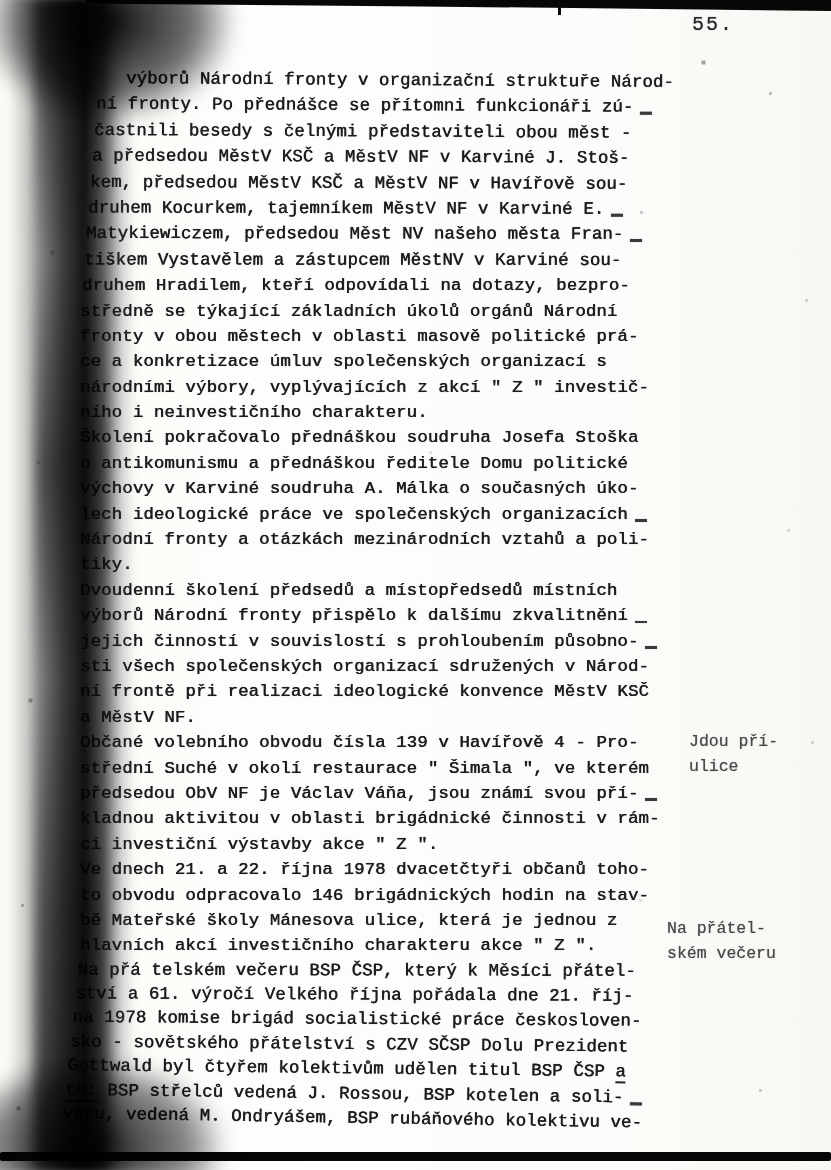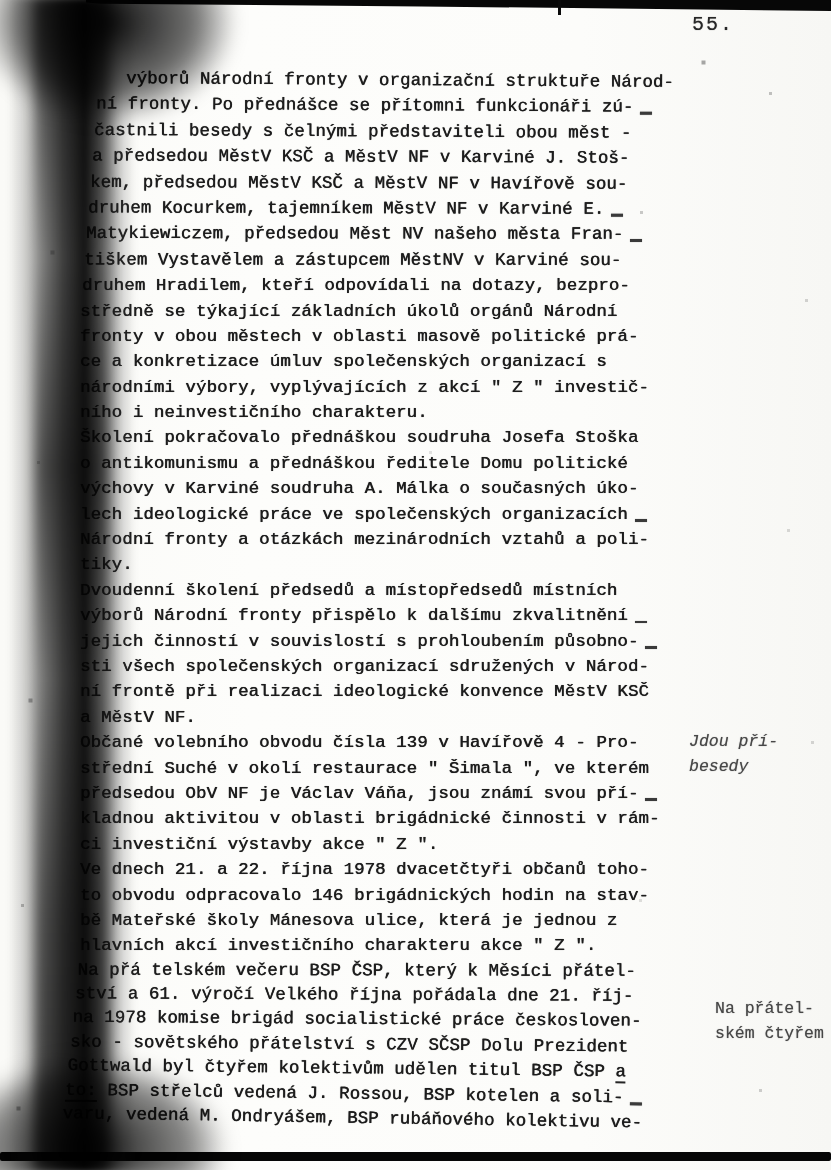--- a/index.html
+++ b/index.html
@@ -51,22 +51,22 @@
 
   
   .note {
     position: absolute;
     font-size: 16.5px;
     line-height: 25px;
     color: #474747;
     white-space: pre;
     text-shadow: 0 0 1px rgba(60,60,60,.6);
   }
-  .note1 { left: 689px; top: 729px; font-style: italic; }
-  .note2 { left: 667px; top: 996px; margin-left: 48px; }
+  .note1 { left: 689px; top: 729px; }
+  .note2 { left: 667px; top: 916px; }
 
   
   .pagenum {
     position: absolute;
     left: 692px;
     top: 13px;
     font-size: 20px;
     color: #262626;
     text-shadow: 0 0 1px rgba(20,20,20,.6);
     letter-spacing: 2px;
@@ -161,22 +161,22 @@
   }
 </style>
 </head>
 <body>
 
 <div class="page">
   <div class="pagenum">55.</div>
 
   <div class="textcol"><div class="line" style="margin-left: 46px; transform: rotate(0.4deg);"><span>výborů Národní fronty v organizační struktuře Národ-</span></div><div class="line" style="margin-left: 16px; transform: rotate(0.35deg);"><span>ní fronty. Po přednášce se přítomni funkcionáři zú-</span><span class="lowdash"></span></div><div class="line" style="margin-left: 14px; transform: rotate(0.3deg);"><span>častnili besedy s čelnými představiteli obou měst -</span></div><div class="line" style="margin-left: 12px; transform: rotate(0.25deg);"><span>a předsedou MěstV KSČ a MěstV NF v Karviné J. Stoš-</span></div><div class="line" style="margin-left: 10px; transform: rotate(0.2deg);"><span>kem, předsedou MěstV KSČ a MěstV NF v Havířově sou-</span></div><div class="line" style="margin-left: 8px; transform: rotate(0.15deg);"><span>druhem Kocurkem, tajemníkem MěstV NF v Karviné E.</span><span class="lowdash"></span></div><div class="line" style="margin-left: 6px; transform: rotate(0.1deg);"><span>Matykiewiczem, předsedou Měst NV našeho města Fran-</span><span class="lowdash"></span></div><div class="line" style="margin-left: 4px; transform: rotate(0.05deg);"><span>tiškem Vystavělem a zástupcem MěstNV v Karviné sou-</span></div><div class="line" style="margin-left: 2px; transform: rotate(0deg);"><span>druhem Hradilem, kteří odpovídali na dotazy, bezpro-</span></div><div class="line" style="margin-left: 0px;"><span>středně se týkající základních úkolů orgánů Národní</span></div><div class="line" style="margin-left: 0px;"><span>fronty v obou městech v oblasti masově politické prá-</span></div><div class="line" style="margin-left: 0px;"><span>ce a konkretizace úmluv společenských organizací s</span></div><div class="line" style="margin-left: 0px;"><span>národními výbory, vyplývajících z akcí " Z " investič-</span></div><div class="line" style="margin-left: 0px;"><span>ního i neinvestičního charakteru.</span></div><div class="line" style="margin-left: 0px;"><span>Školení pokračovalo přednáškou soudruha Josefa Stoška</span></div><div class="line" style="margin-left: 0px;"><span>o antikomunismu a přednáškou ředitele Domu politické</span></div><div class="line" style="margin-left: 0px;"><span>výchovy v Karviné soudruha A. Málka o současných úko-</span></div><div class="line" style="margin-left: 0px;"><span>lech ideologické práce ve společenských organizacích</span><span class="lowdash"></span></div><div class="line" style="margin-left: 0px;"><span>Národní fronty a otázkách mezinárodních vztahů a poli-</span></div><div class="line" style="margin-left: 0px;"><span>tiky.</span></div><div class="line" style="margin-left: 0px;"><span>Dvoudenní školení předsedů a místopředsedů místních</span></div><div class="line" style="margin-left: 0px;"><span>výborů Národní fronty přispělo k dalšímu zkvalitnění</span><span class="lowdash"></span></div><div class="line" style="margin-left: 0px;"><span>jejich činností v souvislostí s prohloubením působno-</span><span class="lowdash"></span></div><div class="line" style="margin-left: 0px;"><span>sti všech společenských organizací sdružených v Národ-</span></div><div class="line" style="margin-left: 0px;"><span>ní frontě při realizaci ideologické konvence MěstV KSČ</span></div><div class="line" style="margin-left: 0px;"><span>a MěstV NF.</span></div><div class="line" style="margin-left: 0px;"><span>Občané volebního obvodu čísla 139 v Havířově 4 - Pro-</span></div><div class="line" style="margin-left: 0px;"><span>střední Suché v okolí restaurace " Šimala ", ve kterém</span></div><div class="line" style="margin-left: 0px;"><span>předsedou ObV NF je Václav Váňa, jsou známí svou pří-</span><span class="lowdash"></span></div><div class="line" style="margin-left: 0px;"><span>kladnou aktivitou v oblasti brigádnické činnosti v rám-</span></div><div class="line" style="margin-left: 0px;"><span>ci investiční výstavby akce " Z ".</span></div><div class="line" style="margin-left: 0px;"><span>Ve dnech 21. a 22. října 1978 dvacetčtyři občanů toho-</span></div><div class="line" style="margin-left: 0px;"><span>to obvodu odpracovalo 146 brigádnických hodin na stav-</span></div><div class="line" style="margin-left: 0px;"><span>bě Mateřské školy Mánesova ulice, která je jednou z</span></div><div class="line" style="margin-left: 0px;"><span>hlavních akcí investičního charakteru akce " Z ".</span></div><div class="line" style="margin-left: 0px; transform: rotate(0.13deg) translateX(-2.5px);"><span>Na přá telském večeru BSP ČSP, který k Měsíci přátel-</span></div><div class="line" style="margin-left: 0px; transform: rotate(0.26deg) translateX(-5px);"><span>ství a 61. výročí Velkého října pořádala dne 21. říj-</span></div><div class="line" style="margin-left: 0px; transform: rotate(0.39deg) translateX(-7.5px);"><span>na 1978 komise brigád socialistické práce českosloven-</span></div><div class="line" style="margin-left: 0px; transform: rotate(0.52deg) translateX(-10px);"><span>sko - sovětského přátelství s CZV SČSP Dolu Prezident</span></div><div class="line" style="margin-left: 0px; transform: rotate(0.65deg) translateX(-12.5px);"><span>Gottwald byl čtyřem kolektivům udělen titul BSP ČSP </span><span class="und">a</span><span></span></div><div class="line" style="margin-left: 0px; transform: rotate(0.78deg) translateX(-15px);"><span></span><span class="und">to:</span><span> BSP střelců vedená J. Rossou, BSP kotelen a soli-</span><span class="lowdash"></span></div><div class="line" style="margin-left: 0px; transform: rotate(0.91deg) translateX(-17.5px);"><span>varu, vedená M. Ondryášem, BSP rubáňového kolektivu ve-</span></div></div>
 
-  <div class="note note1"><div>Jdou pří-</div><div>besedy</div></div>
-  <div class="note note2"><div>Na přátel-</div><div>ském čtyřem</div></div>
+  <div class="note note1"><div>Jdou pří-</div><div>ulice</div></div>
+  <div class="note note2"><div>Na přátel-</div><div>ském večeru</div></div>
 
   <div class="topbar"></div>
   <div class="toptick"></div>
   <div class="bottombar"></div>
 
   <div class="bind strip"></div>
   <div class="bind blotch"></div>
   <div class="bind topblob"></div>
   <div class="bind bottomblob"></div>
 

